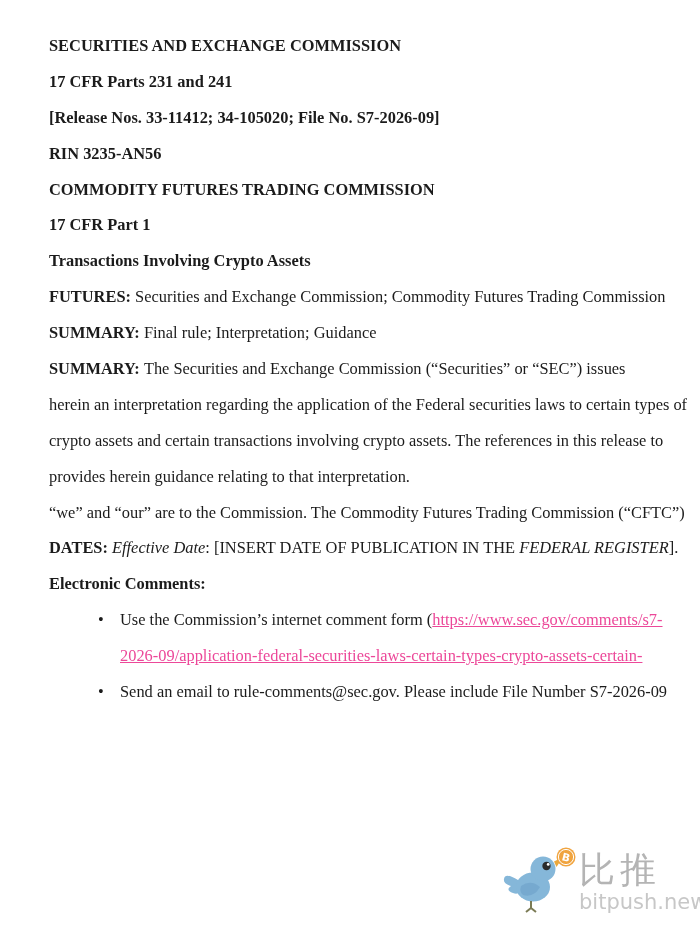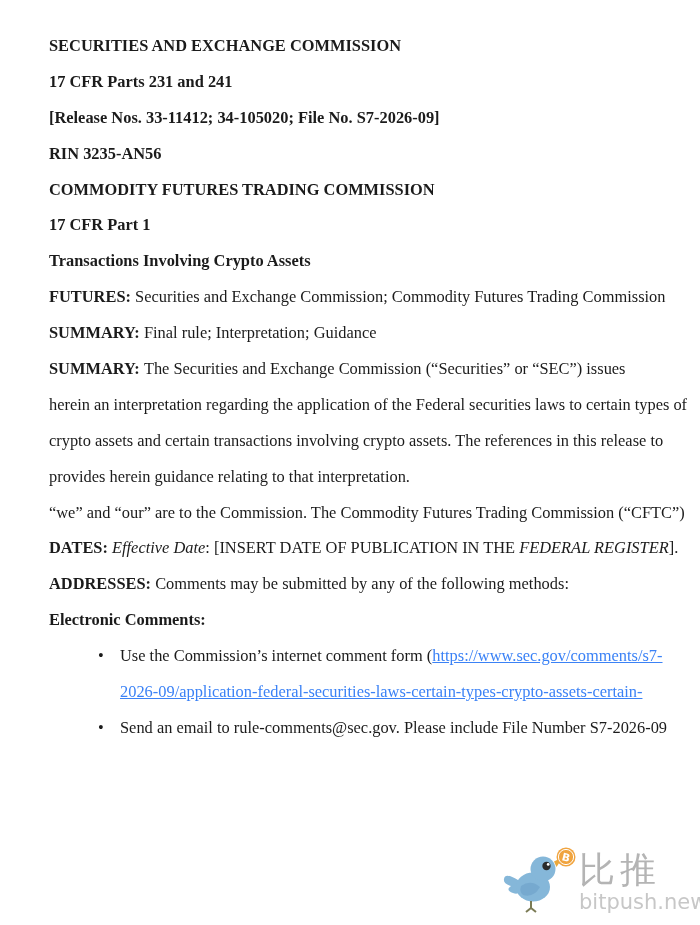--- a/index.html
+++ b/index.html
@@ -27,21 +27,21 @@
   }
   .line.bullet, .line.hang { padding-left: 71px; }
   .marker {
     position: absolute;
     left: 49px;
     top: 0;
     font-size: 16.4px;
   }
   .seg.b  { font-weight: bold; }
   .seg.i  { font-style: italic; text-align: right; }
-  a.seg.link { color: #3b82f6; text-decoration: underline; cursor: pointer; }
+  a.seg.link { color: #ec4899; text-decoration: underline; cursor: pointer; }
 
   .watermark {
     position: absolute;
     left: 501px;
     top: 846px;
     display: flex;
     align-items: flex-start;
   }
   .wm-logo { flex: 0 0 auto; }
   .wm-text {
@@ -77,21 +77,20 @@
       <div class="line"><span class="seg b">17 CFR Part 1</span></div>
       <div class="line"><span class="seg b">Transactions Involving Crypto Assets</span></div>
       <div class="line"><span class="seg b">FUTURES: </span><span class="seg n">Securities and Exchange Commission; Commodity Futures Trading Commission</span></div>
       <div class="line"><span class="seg b">SUMMARY: </span><span class="seg n">Final rule; Interpretation; Guidance</span></div>
       <div class="line"><span class="seg b">SUMMARY: </span><span class="seg n">The Securities and Exchange Commission (“Securities” or “SEC”) issues</span></div>
       <div class="line"><span class="seg n">herein an interpretation regarding the application of the Federal securities laws to certain types of</span></div>
       <div class="line"><span class="seg n">crypto assets and certain transactions involving crypto assets. The references in this release to</span></div>
       <div class="line"><span class="seg n">provides herein guidance relating to that interpretation.</span></div>
       <div class="line"><span class="seg n">“we” and “our” are to the Commission. The Commodity Futures Trading Commission (“CFTC”)</span></div>
       <div class="line"><span class="seg b">DATES: </span><span class="seg i">Effective Date</span><span class="seg n">: [INSERT DATE OF PUBLICATION IN THE </span><span class="seg i">FEDERAL REGISTER</span><span class="seg n">].</span></div>
-      <div class="line"><span class="seg b">ADDRESSES: </span><span class="seg n">Comments may be submitted by any of the following methods:</span></div>
       <div class="line"><span class="seg b">Electronic Comments:</span></div>
       <div class="line bullet"><span class="marker">•</span><span class="seg n">Use the Commission’s internet comment form (</span><a class="seg link" href="#">https://www.sec.gov/comments/s7-</a></div>
       <div class="line hang"><a class="seg link" href="#">2026-09/application-federal-securities-laws-certain-types-crypto-assets-certain-</a></div>
       <div class="line bullet"><span class="marker">•</span><span class="seg n">Send an email to rule-comments@sec.gov. Please include File Number S7-2026-09</span></div>
     </div>
 
   <div class="watermark">
     <svg class="wm-logo" width="76" height="70" viewBox="0 0 76 70" xmlns="http://www.w3.org/2000/svg">
 
       <path d="M17 34 Q4 26 3 33 Q2 38 10 40 Q4 44 12 47 Q17 49 20 45 Z" fill="#85b7d9"></path>

